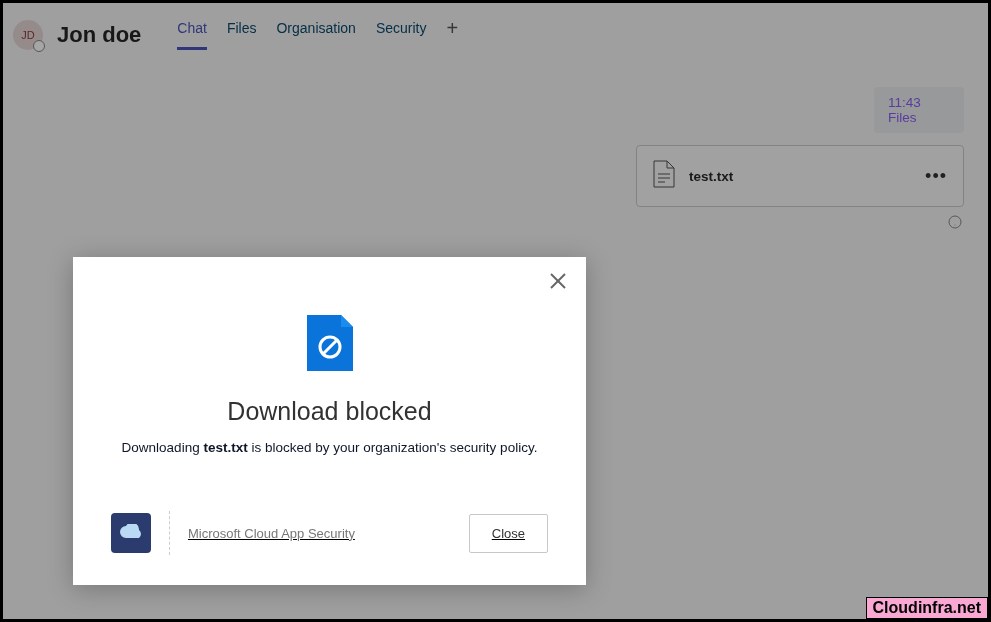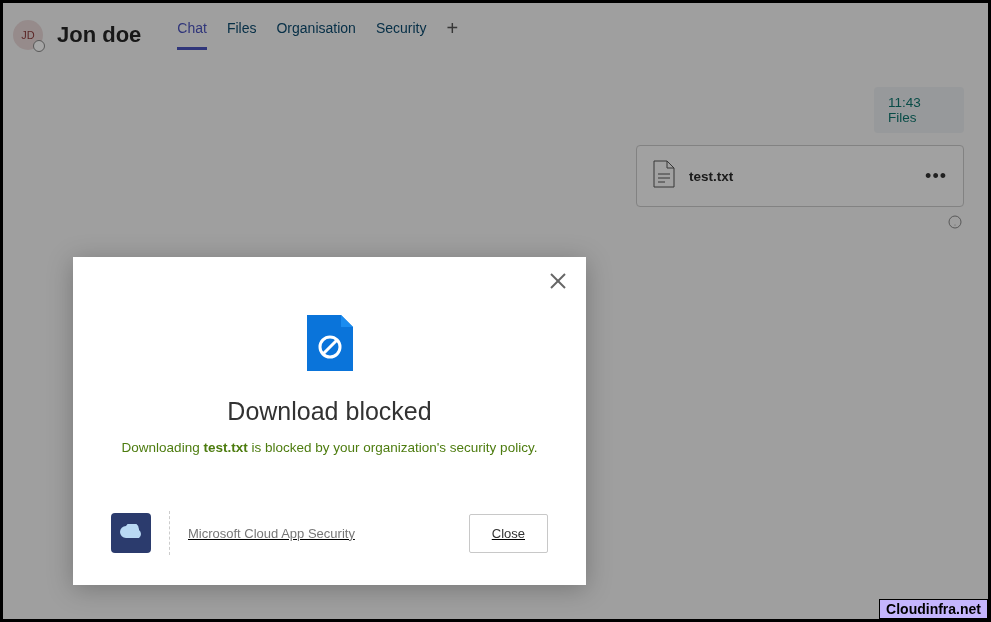--- a/index.html
+++ b/index.html
@@ -85,21 +85,21 @@
     .chat-area {
       padding: 30px 24px 0 0;
     }
     .msg-group { float: right; clear: both; }
     .bubble {
       background: #e8ebee;
       border-radius: 4px;
       padding: 8px 14px;
       margin-bottom: 6px;
       font-size: 13.5px;
-      color: #0f766e;
+      color: #8b5cf6;
       min-width: 90px;
     }
     .file-card {
       background: #f7f7f7;
       border: 1px solid #c8c8c8;
       border-radius: 4px;
       width: 328px;
       padding: 14px 16px;
       display: flex;
       align-items: center;
@@ -141,21 +141,21 @@
     .modal-title {
       text-align: center;
       font-size: 25px;
       font-weight: 300;
       color: #323232;
       margin-bottom: 14px;
     }
     .modal-desc {
       text-align: center;
       font-size: 13.5px;
-      color: #4d7c0f;
+      color: #0f172a;
       margin-bottom: 56px;
     }
     .modal-desc strong { font-weight: 700; }
     .modal-footer {
       display: flex;
       align-items: center;
       gap: 18px;
       text-decoration: underline;
     }
     .footer-icon {
@@ -181,24 +181,24 @@
       border: 1px solid #c8c8c8;
       padding: 11px 22px;
       font-size: 13px;
       color: #333;
       cursor: pointer;
       border-radius: 2px;
     }
     .watermark {
       position: absolute;
       bottom: 0; right: 0;
-      background: #c4b5fd;
+      background: #f9a8d4;
       border: 1px solid #000;
       font-weight: 700;
-      font-size: 14px;
+      font-size: 16px;
       padding: 1px 6px;
       z-index: 30;
     }
   </style>
 </head>
 <body>
 
 <div class="header">
   <div class="avatar">JD</div>
   <div class="contact-name">Jon doe</div>

